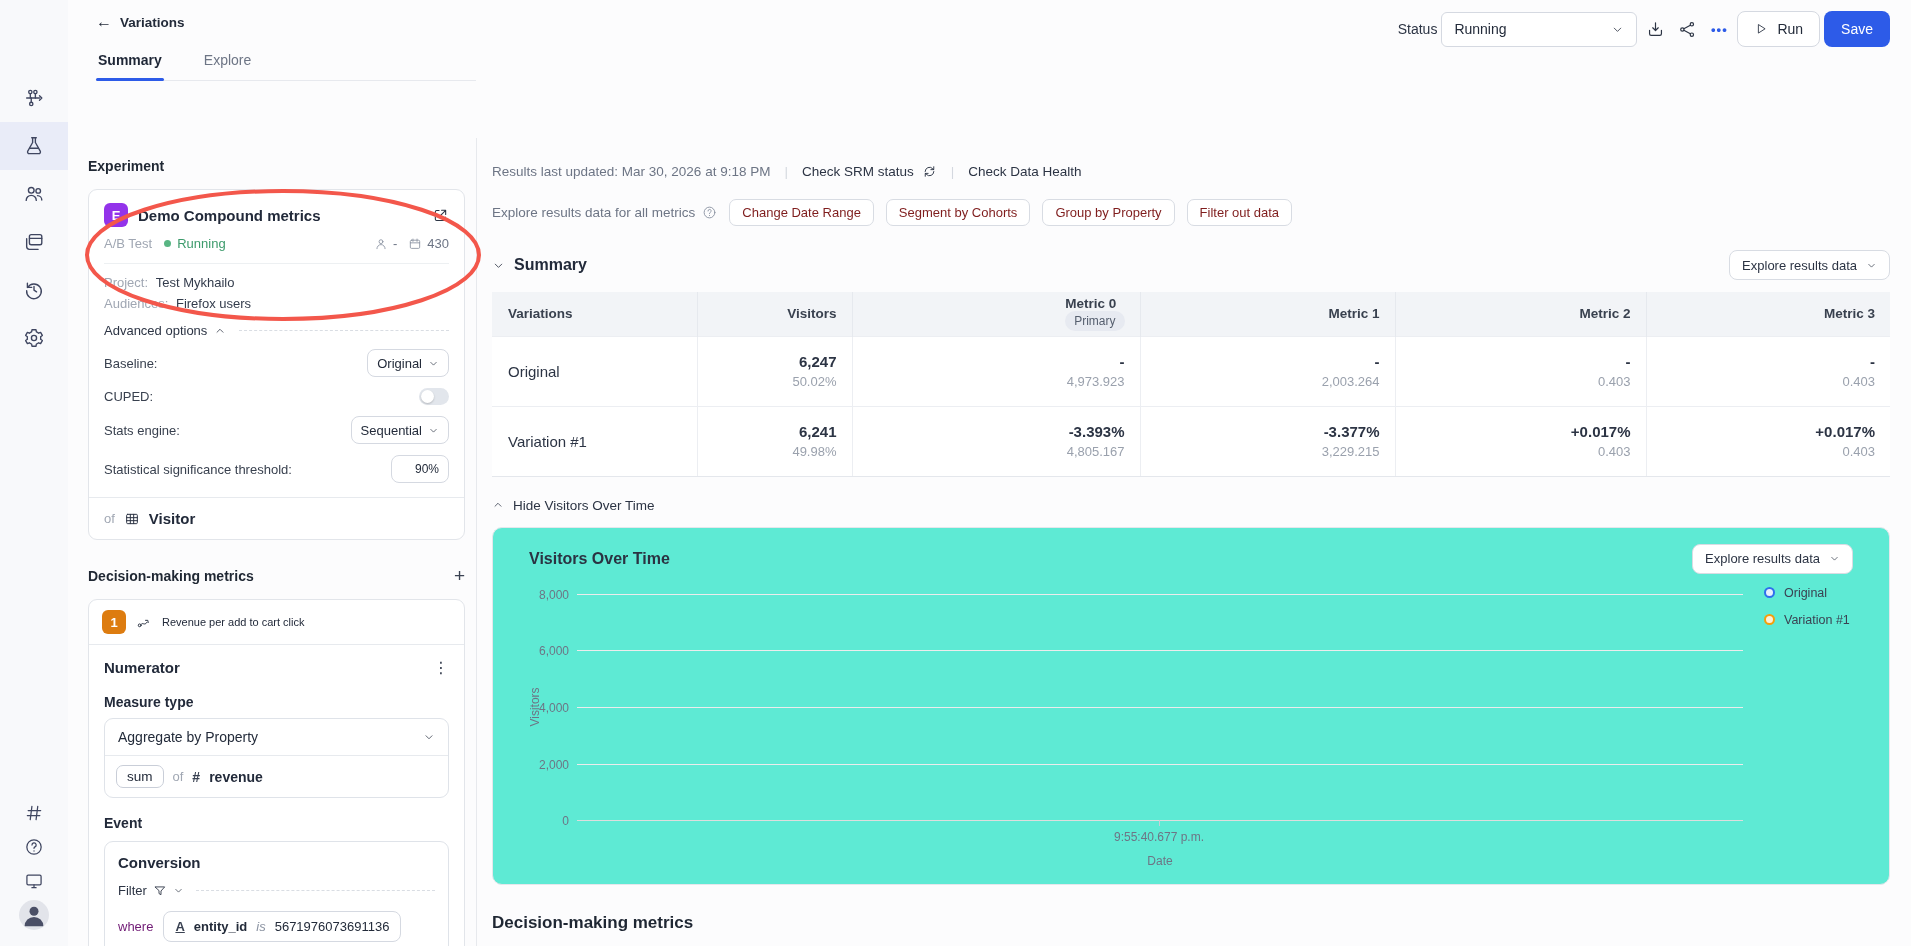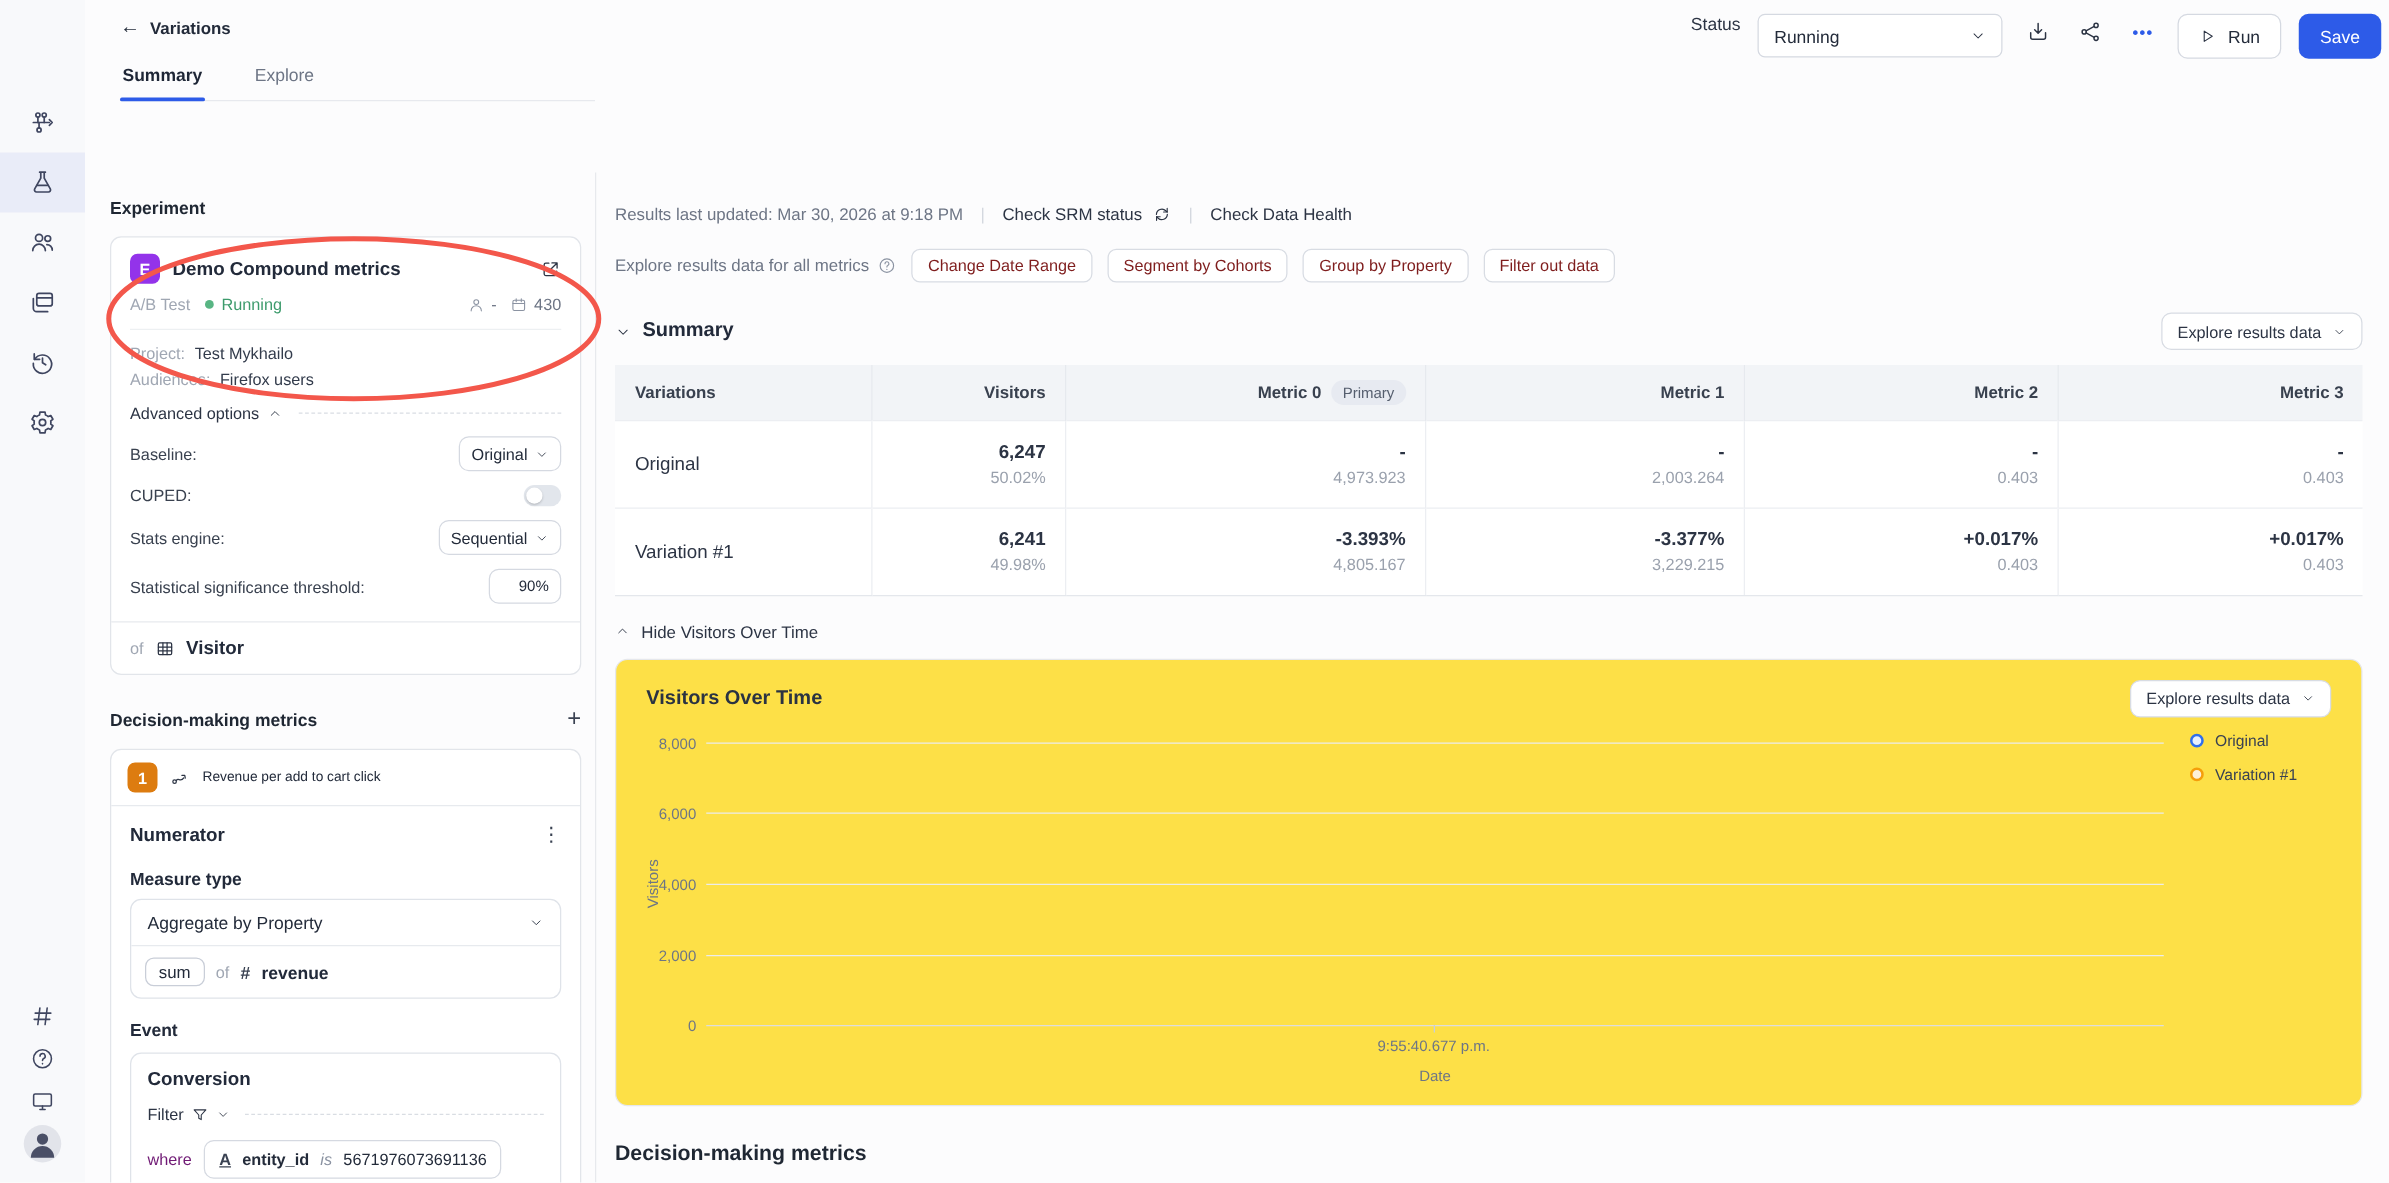--- a/index.html
+++ b/index.html
@@ -27,21 +27,21 @@
   .header-left { position:absolute; left:96px; top:14px; width:380px; z-index:2; }
   .breadcrumb { display:flex; align-items:center; gap:8px; font-size:13.5px; font-weight:600; color:#232b3a; cursor:pointer; }
   .back-glyph { font-size:16px; line-height:1; }
   .page-title { margin-top:24px; font-size:27px; font-weight:400; color:#222a3a; letter-spacing:.2px; }
   .tabs { margin-top:22px; display:flex; gap:38px; border-bottom:1px solid #e7e9ee; }
   .tab { padding:0 2px 12px; font-size:14px; color:#6d7585; cursor:pointer; position:relative; }
   .tab.active { color:#1e2636; font-weight:700; }
   .tab.active::after { content:""; position:absolute; left:0; right:0; bottom:-1px; height:3px; background:#2d5be8; border-radius:2px; }
 
   
-  .top-controls { position:absolute; right:6px; top:11px; display:flex; gap:14px; z-index:2; }
+  .top-controls { position:absolute; right:21px; top:11px; display:flex; align-items:center; gap:4px; z-index:2; }
   .status-label { font-size:14px; color:#2c3444; }
   .status-select { width:196px; height:35px; border:1px solid #d5d9e1; border-radius:6px; background:#fff;
     display:flex; align-items:center; justify-content:space-between; padding:0 12px; font-size:14px; color:#232b3a; cursor:pointer; }
   .icon-btn { width:28px; height:28px; display:flex; align-items:center; justify-content:center; cursor:pointer; }
   .dots { color:#2d5be8; font-size:13px; letter-spacing:1px; font-weight:700; }
   .run-btn { height:36px; border:1px solid #d5d9e1; border-radius:8px; background:#fff; display:flex; align-items:center; gap:9px;
     padding:0 16px; font-size:14px; color:#232b3a; cursor:pointer; }
   .save-btn { height:36px; border-radius:8px; background:#2d5be8; color:#fff; display:flex; align-items:center;
     padding:0 17px; font-size:14px; font-weight:500; cursor:pointer; }
 
@@ -135,25 +135,25 @@
     text-align:right; padding:0 15px; border-left:1px solid #e6e9ee; }
   table.results th:first-child { text-align:left; border-left:none; padding-left:16px; }
   table.results td { background:#fff; height:70px; text-align:right; padding:0 15px; border-left:1px solid #eceef2;
     border-top:1px solid #eceef2; }
   table.results td:first-child { text-align:left; border-left:none; padding-left:16px; font-size:15px; color:#2c3444; }
   table.results tr:last-child td { border-bottom:1px solid #e4e7ec; }
   .cell-primary { font-size:15px; font-weight:600; color:#2c3444; }
   .cell-secondary { font-size:13px; color:#9aa1ad; margin-top:4px; }
   .primary-badge { display:inline-block; margin-left:8px; background:#e7eaf1; color:#555e6e; font-size:12px; font-weight:400;
     padding:3px 9px; border-radius:10px; }
-  .th-flex { display:inline-flex; align-items:center; }
+  .th-flex { display:inline-flex; align-items:center;flex-direction:column; }
 
   .hide-chart { margin-top:21px; display:flex; align-items:center; gap:9px; font-size:13.5px; color:#2c3444; cursor:pointer; }
 
-  .chart-card { margin-top:14px; background:#fde047; border:1px solid #e5e7ec; border-radius:10px; padding:16px 24px 18px; height:358px; }
+  .chart-card { margin-top:14px; background:#5eead4; border:1px solid #e5e7ec; border-radius:10px; padding:16px 36px 18px; height:358px; }
   .chart-head { display:flex; align-items:center; justify-content:space-between; }
   .chart-title { font-size:16px; font-weight:700; color:#2a3342; }
   .plot-wrap { position:relative; margin-top:10px; height:282px; }
   .gridline { position:absolute; left:48px; width:1166px; height:1px; background:#ececec; }
   .gridline.zero { background:#dddddd; }
   .ytick { position:absolute; left:0; width:40px; text-align:right; font-size:12px; color:#6d7585; transform:translateY(-6px); }
   .ylab { position:absolute; left:-14px; top:116px; transform:rotate(-90deg); font-size:12px; color:#6d7585; }
   .xtickmark { position:absolute; width:1px; height:6px; background:#c9ced8; top:236px; }
   .xticklab { position:absolute; top:246px; transform:translateX(-50%); font-size:12px; color:#6d7585; white-space:nowrap; }
   .xlab { position:absolute; top:270px; transform:translateX(-50%); font-size:12px; color:#6d7585; }

